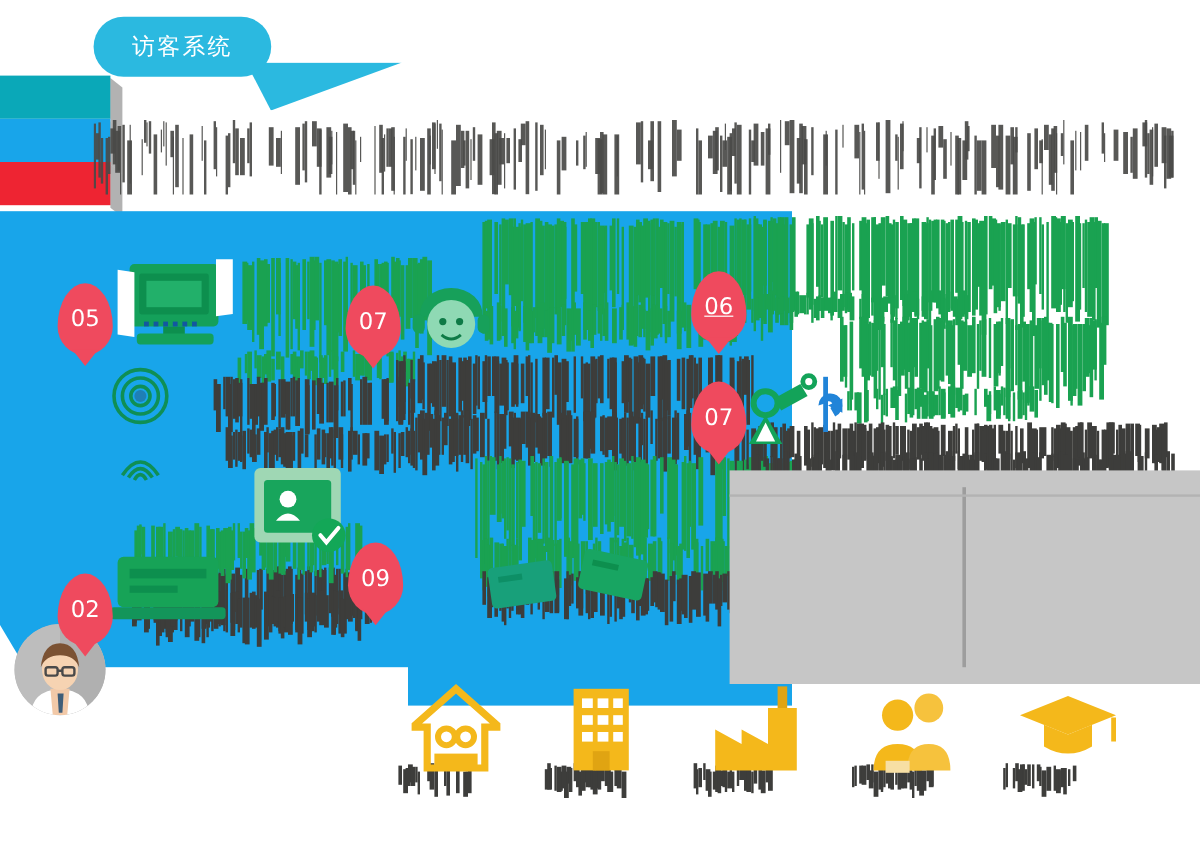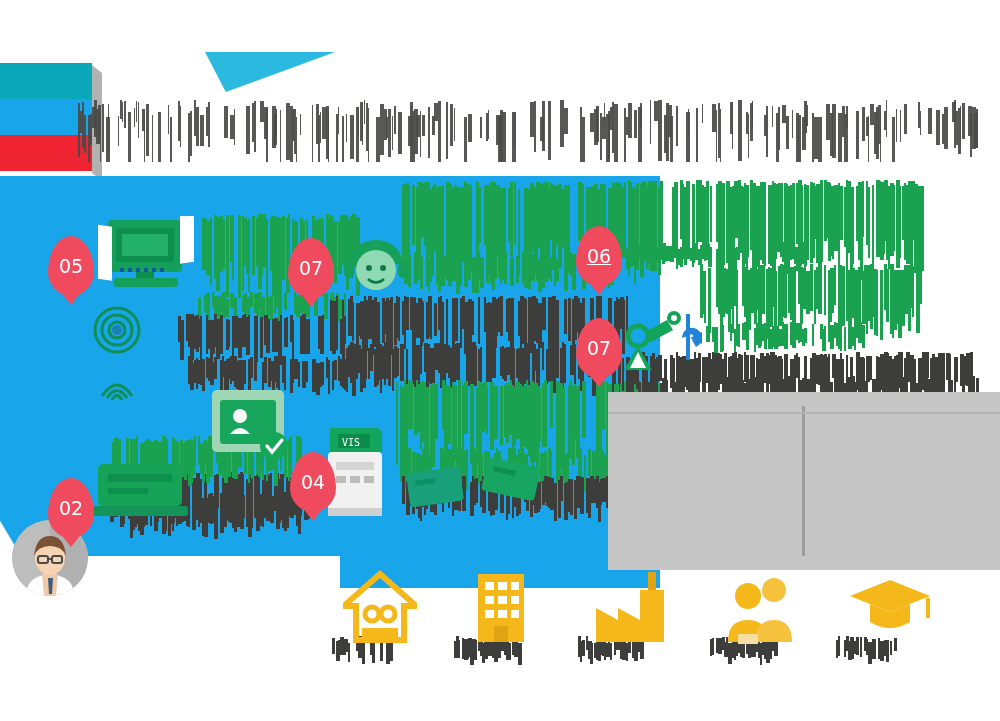--- a/index.html
+++ b/index.html
@@ -83,20 +83,23 @@
       </div>
     <div class="bar b2">
         <div class="shade"></div>
       </div>
     <div class="bar b3">
         <div class="shade"></div>
       </div>
   </div>
 
   <div class="pill-tail"></div>
+  <div class="title-pill">
+    <span>访客系统</span>
+  </div>
 
   <div class="headline" id="headline">
       <div class="smear" style="left:0px;top:7px;height:54px;width:2px"></div>
       <div class="smear" style="left:2px;top:15px;height:22px;width:3px"></div>
       <div class="smear" style="left:4px;top:6px;height:46px;width:2px"></div>
       <div class="smear" style="left:6px;top:19px;height:38px;width:2px"></div>
       <div class="smear" style="left:10px;top:19px;height:61px;width:2px"></div>
       <div class="smear" style="left:12px;top:18px;height:31px;width:2px"></div>
       <div class="smear" style="left:14px;top:11px;height:21px;width:4px"></div>
       <div class="smear" style="left:16px;top:4px;height:37px;width:3px"></div>
@@ -2197,35 +2200,20 @@
       <path d="M38 6 a26 22 0 0 1 26 24 h-52 a26 22 0 0 1 26 -24z" fill="#17a05a"></path>
       <circle cx="38" cy="36" r="20" fill="#8fd9b4"></circle>
       <circle cx="31" cy="34" r="3" fill="#0e7a46"></circle>
       <circle cx="45" cy="34" r="3" fill="#0e7a46"></circle>
       <path d="M30 45 q8 7 16 0" stroke="#0e7a46" stroke-width="2.5" fill="none"></path>
       <rect x="6" y="28" width="10" height="16" rx="5" fill="#17a05a"></rect>
       <rect x="60" y="28" width="10" height="16" rx="5" fill="#17a05a"></rect>
     </svg>
   </div>
 
-  <div class="icon-tile" style="left:322px;top:418px;width:72px;height:102px">
-    <svg viewBox="0 0 72 102" width="72" height="102">
-      <path d="M8 10 h46 a6 6 0 0 1 6 6 v18 h-52z" fill="#14a55c"></path>
-      <rect x="16" y="16" width="32" height="14" fill="#0c8c4c"></rect>
-      <text x="20" y="28" font-size="10" fill="#fff" font-family="monospace">VIS</text>
-      <rect x="6" y="34" width="54" height="62" rx="4" fill="#f1f1f1"></rect>
-      <rect x="14" y="44" width="38" height="8" fill="#d4d4d4"></rect>
-      <g fill="#bdbdbd">
-          <rect x="14" y="58" width="10" height="7"></rect>
-          <rect x="28" y="58" width="10" height="7"></rect>
-          <rect x="42" y="58" width="10" height="7"></rect>
-        </g>
-      <rect x="6" y="90" width="54" height="8" fill="#cfcfcf"></rect>
-    </svg>
-  </div>
 
   <div class="icon-tile" style="left:400px;top:448px;width:150px;height:66px">
     <svg viewBox="0 0 150 66" width="150" height="66">
       <rect x="8" y="22" width="54" height="34" rx="4" fill="#18a07a" transform="rotate(-8 35 39)"></rect>
       <rect x="16" y="30" width="20" height="5" fill="#0d8f66" transform="rotate(-8 35 39)"></rect>
       <rect x="84" y="14" width="54" height="34" rx="4" fill="#18a562" transform="rotate(12 111 31)"></rect>
       <rect x="92" y="22" width="22" height="5" fill="#0d8f4e" transform="rotate(12 111 31)"></rect>
     </svg>
   </div>
 
@@ -2362,21 +2350,21 @@
   <div class="pin p01">
       <span>02</span>
     </div>
   <div class="pin p02">
       <span>05</span>
     </div>
   <div class="pin p03">
       <span>07</span>
     </div>
   <div class="pin p04">
-      <span>04</span>
+      <span>09</span>
     </div>
   <div class="pin p05">
       <span>07</span>
     </div>
   <div class="pin p06">
       <span>06</span>
     </div>
 
 </div>
 

